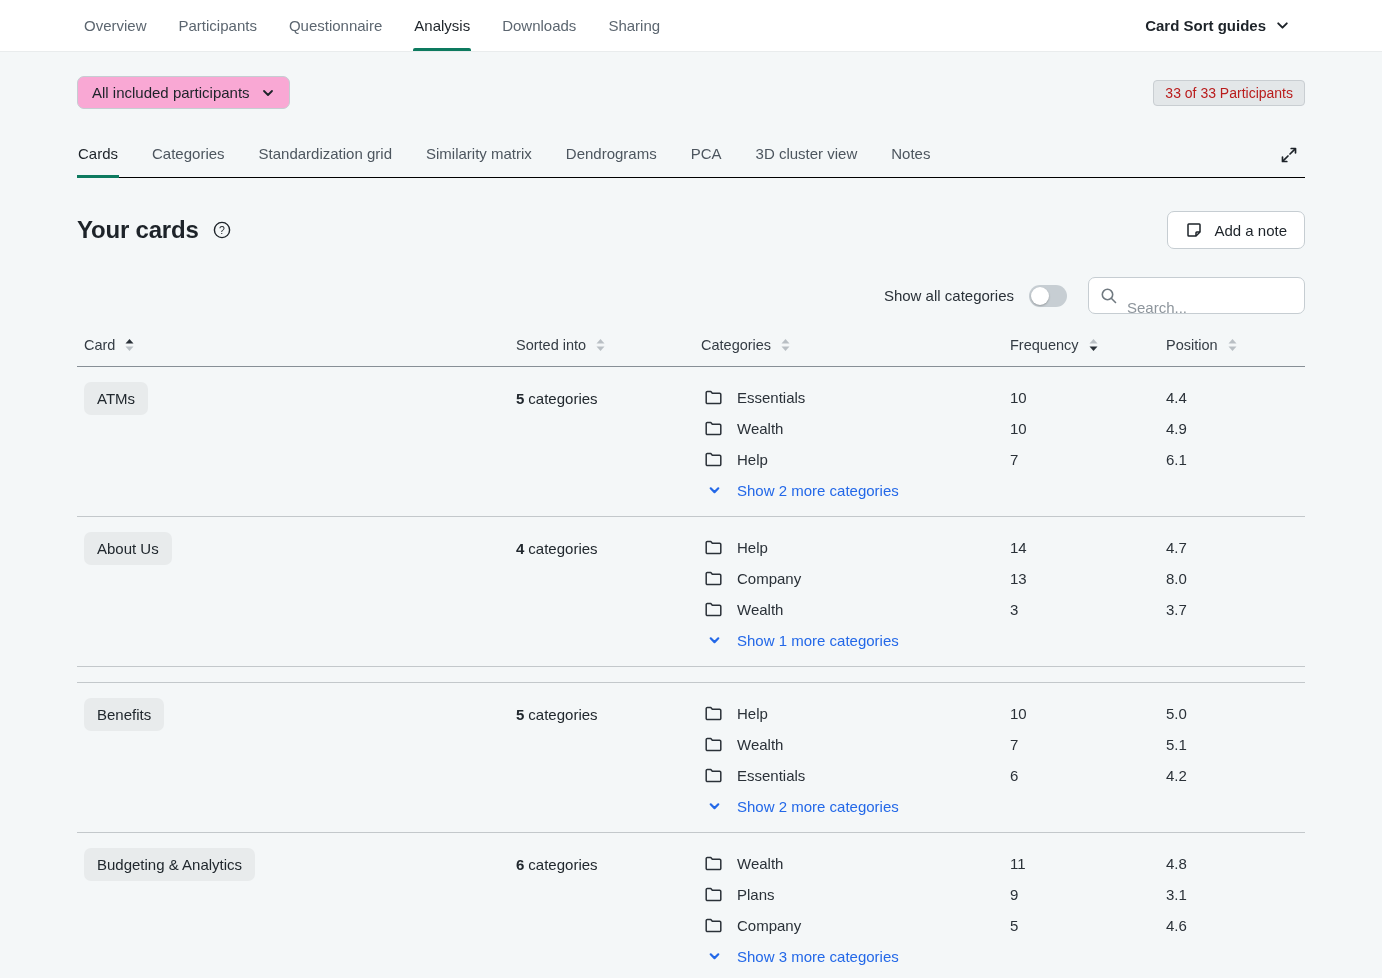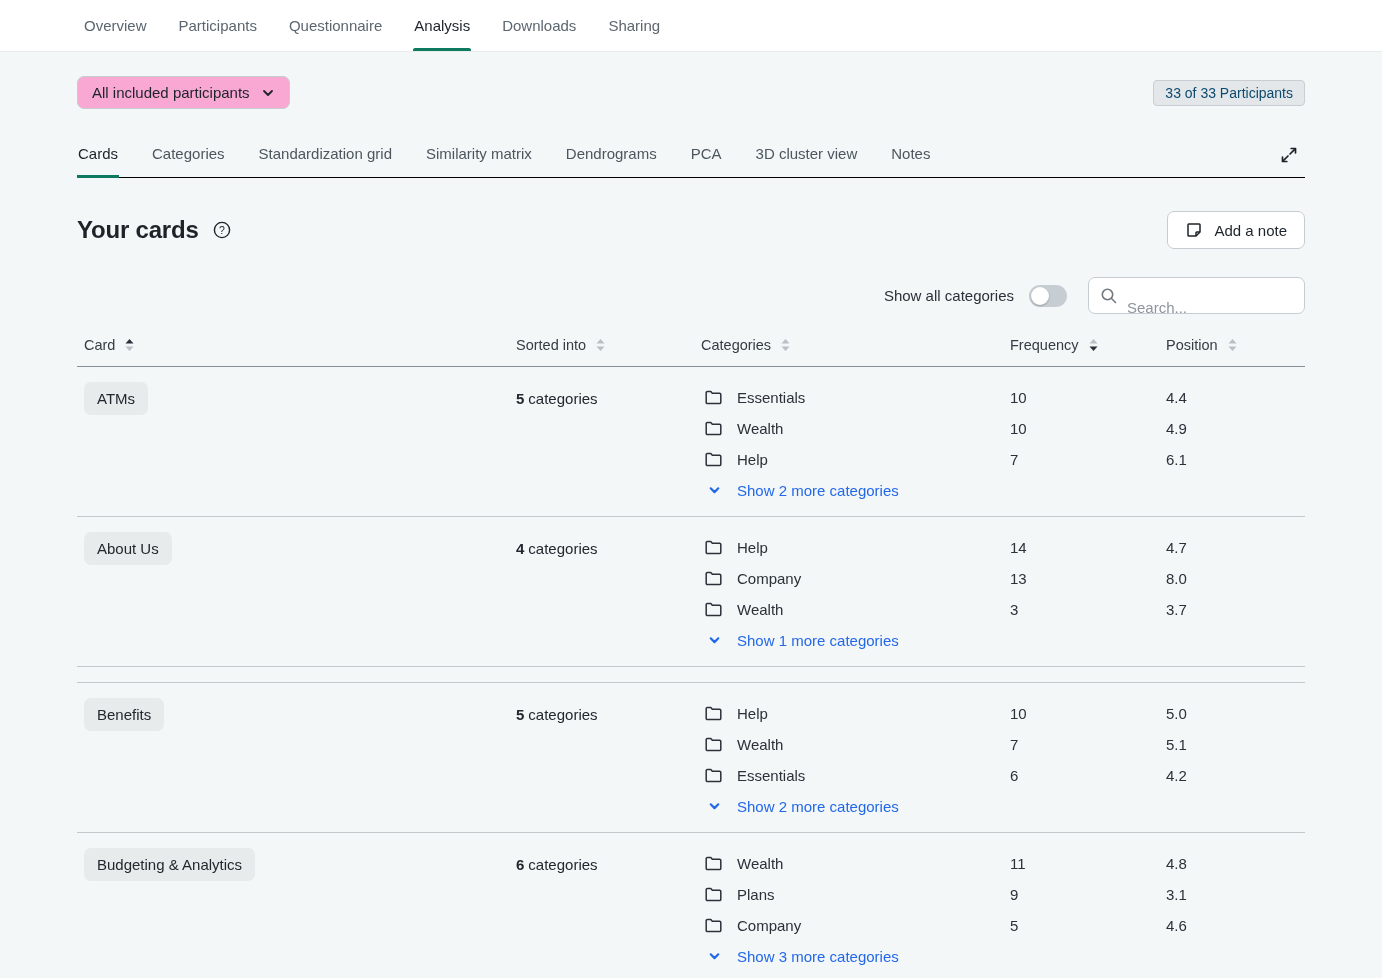--- a/index.html
+++ b/index.html
@@ -42,21 +42,21 @@
   
   .filter-row { margin-top: 24px; display: flex; justify-content: space-between; align-items: center; }
   .dropdown-btn {
     display: flex; align-items: center; gap: 11px;
     background: #f9a8d4; border: 1px solid #c6cdd2; border-radius: 7px;
     padding: 7px 14px; font-size: 15px; color: #1d2329; cursor: pointer;
     font-family: inherit;
   }
   .badge {
     background: #e3e7e9; border: 1px solid #c9ced2; border-radius: 4px;
-    padding: 3px 11px; font-size: 14px; color: #0c4a6e; line-height: 18px;
+    padding: 3px 11px; font-size: 14px; color: #b91c1c; line-height: 18px;
   }
 
   
   .tabs-row {
     margin-top: 30px; display: flex; align-items: flex-end;
     border-bottom: 1px solid #000000;
   }
   .tabs { display: flex; gap: 32px; }
   .tab {
     padding: 6px 1px 15px; font-size: 15px; color: #4d565f;
@@ -149,20 +149,28 @@
 <body>
 
 <div class="topbar">
   <div class="nav-items">
     <div class="nav-item">Overview</div>
     <div class="nav-item">Participants</div>
     <div class="nav-item">Questionnaire</div>
     <div class="nav-item active">Analysis</div>
     <div class="nav-item">Downloads</div>
     <div class="nav-item">Sharing</div>
+  </div>
+  <div class="guides">
+    <span>Card Sort guides</span>
+    <span style="display:flex">
+      <svg width="15" height="15" viewBox="0 0 14 14" fill="none" stroke="#1d2329" stroke-width="1.8" stroke-linecap="round" stroke-linejoin="round">
+          <path d="M3 5l4 4 4-4"></path>
+        </svg>
+    </span>
   </div>
 </div>
 
 <div class="content">
 
   <div class="filter-row">
     <button class="dropdown-btn">
       <span>All included participants</span>
       <span style="display:flex">
         <svg width="14" height="14" viewBox="0 0 14 14" fill="none" stroke="#1d2329" stroke-width="1.8" stroke-linecap="round" stroke-linejoin="round">

